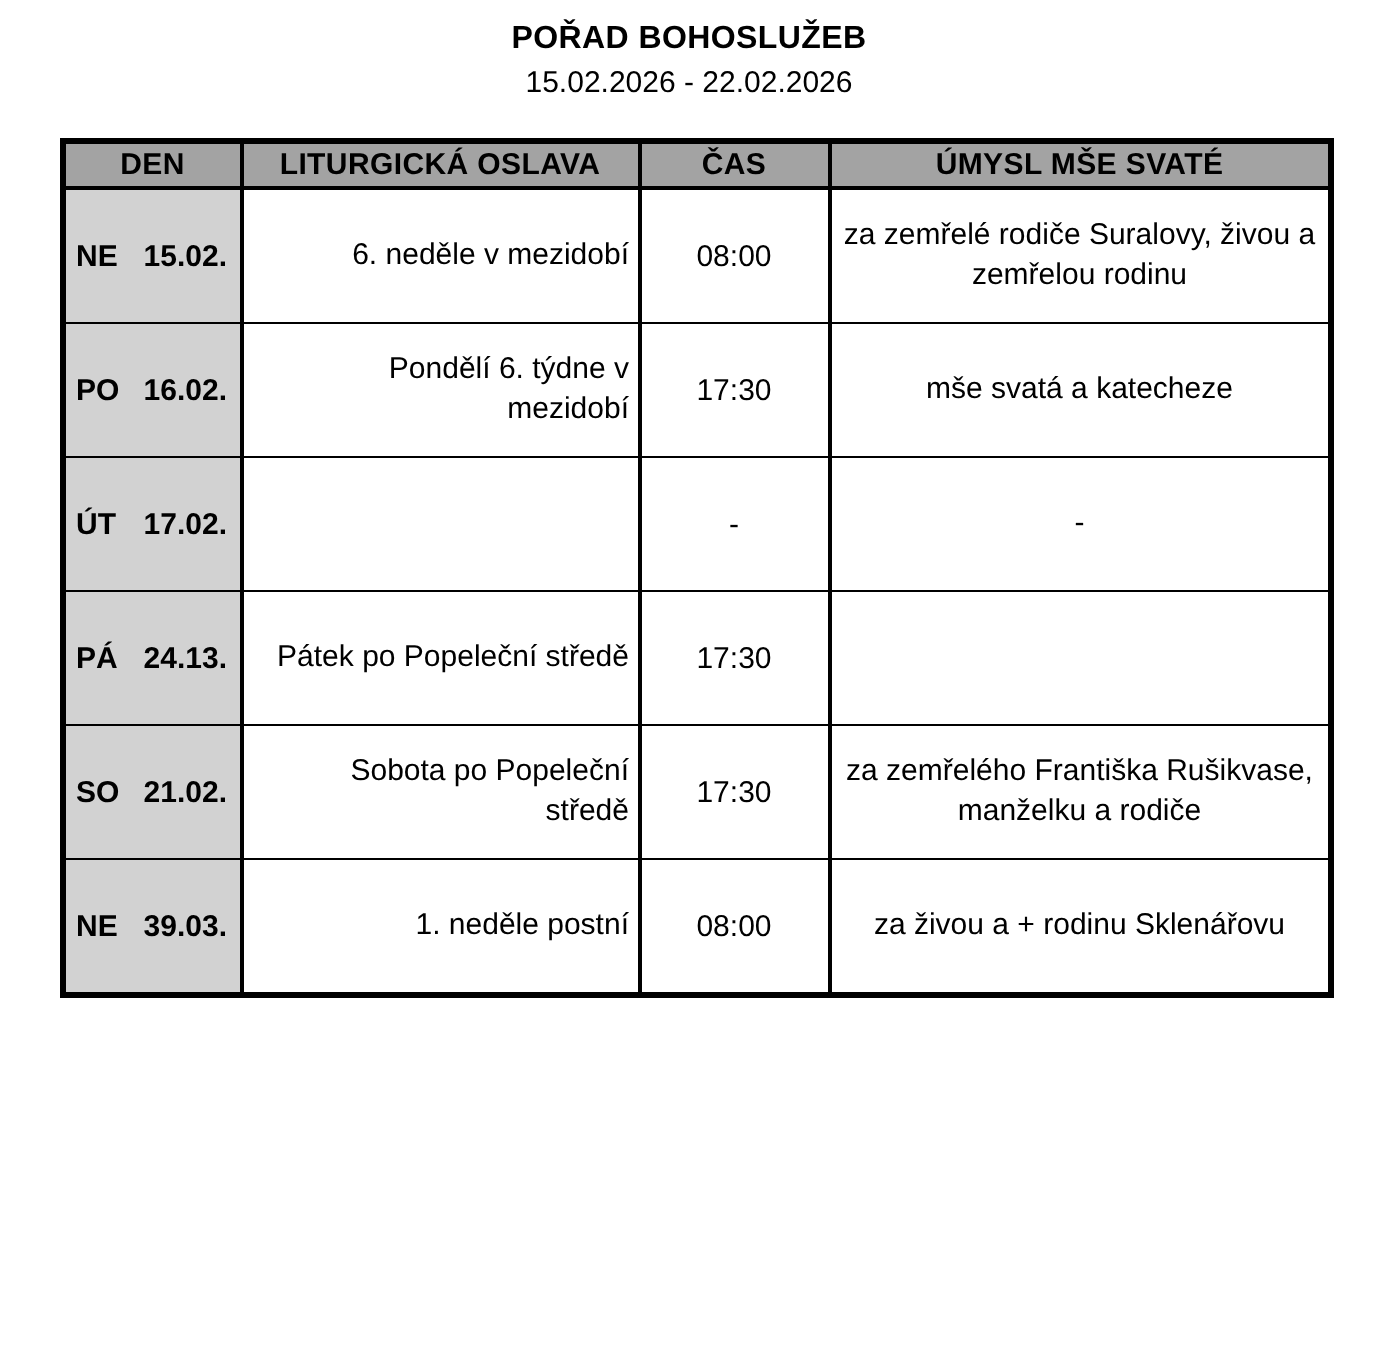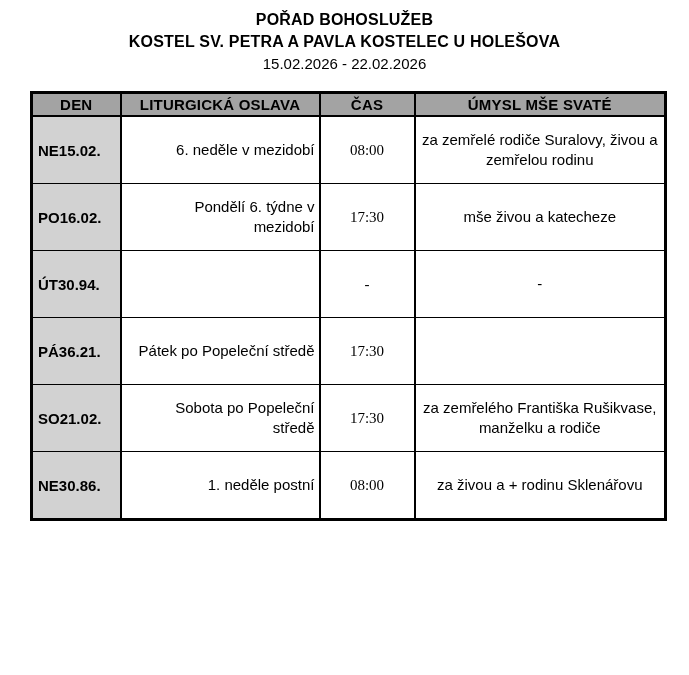--- a/index.html
+++ b/index.html
@@ -71,49 +71,48 @@
     font-size: 15px;
     padding: 0;
     height: 66px;
   }
   td.day-cell {
     background: #d2d2d2;
     font-weight: bold;
   }
   .day-inner {
     display: flex;
+    justify-content: space-between;
     align-items: center;
     padding: 0 6px 0 5px;
   }
   td.celebration-cell {
     text-align: right;
     white-space: pre-line;
     line-height: 20px;
     padding: 0 4px;
   }
   td.time-cell {
     text-align: center;
-    font-family: Liberation Serif, serif;
   }
   td.intention-cell {
     text-align: center;
     white-space: pre-line;
     line-height: 20px;
     padding: 0 1px;
     border-radius: 20px;
   }
 </style>
 </head>
 <body>
 
 <div class="page">
 
   <div class="title-block">
     <div class="title-line1">POŘAD BOHOSLUŽEB</div>
-    <div class="title-line2">KOSTEL SV. PETRA A PAVLA KOSTELEC U HOLEŠOVA</div>
     <div class="title-line3">15.02.2026 - 22.02.2026</div>
   </div>
 
   <table class="schedule">
     <colgroup>
       <col class="c-den">
         <col class="c-osl">
         <col class="c-cas">
         <col class="c-umysl">
     </colgroup>
@@ -141,38 +140,38 @@
       <tr>
         <td class="day-cell">
           <div class="day-inner">
             <span>PO</span>
             <span>16.02.</span>
           </div>
         </td>
         <td class="celebration-cell">Pondělí 6. týdne v
 mezidobí</td>
         <td class="time-cell">17:30</td>
-        <td class="intention-cell">mše živou a katecheze</td>
+        <td class="intention-cell">mše svatá a katecheze</td>
       </tr>
       <tr>
         <td class="day-cell">
           <div class="day-inner">
             <span>ÚT</span>
-            <span>30.94.</span>
+            <span>17.02.</span>
           </div>
         </td>
         <td class="celebration-cell"></td>
         <td class="time-cell">-</td>
         <td class="intention-cell">-</td>
       </tr>
       <tr>
         <td class="day-cell">
           <div class="day-inner">
             <span>PÁ</span>
-            <span>36.21.</span>
+            <span>24.13.</span>
           </div>
         </td>
         <td class="celebration-cell">Pátek po Popeleční středě</td>
         <td class="time-cell">17:30</td>
         <td class="intention-cell"></td>
       </tr>
       <tr>
         <td class="day-cell">
           <div class="day-inner">
             <span>SO</span>
@@ -182,21 +181,21 @@
         <td class="celebration-cell">Sobota po Popeleční
 středě</td>
         <td class="time-cell">17:30</td>
         <td class="intention-cell">za zemřelého Františka Rušikvase,
 manželku a rodiče</td>
       </tr>
       <tr>
         <td class="day-cell">
           <div class="day-inner">
             <span>NE</span>
-            <span>30.86.</span>
+            <span>39.03.</span>
           </div>
         </td>
         <td class="celebration-cell">1. neděle postní</td>
         <td class="time-cell">08:00</td>
         <td class="intention-cell">za živou a + rodinu Sklenářovu</td>
       </tr>
     </tbody>
   </table>
 
 </div>

